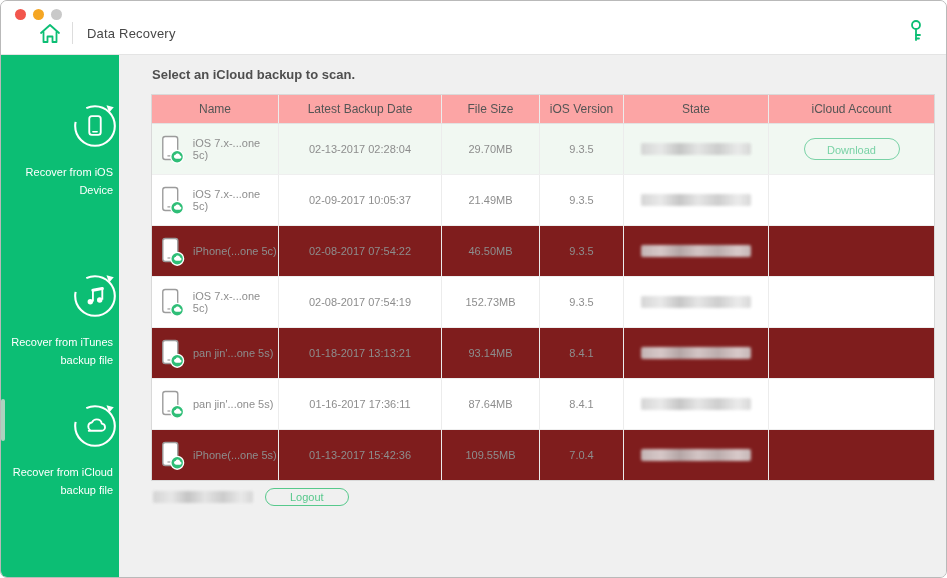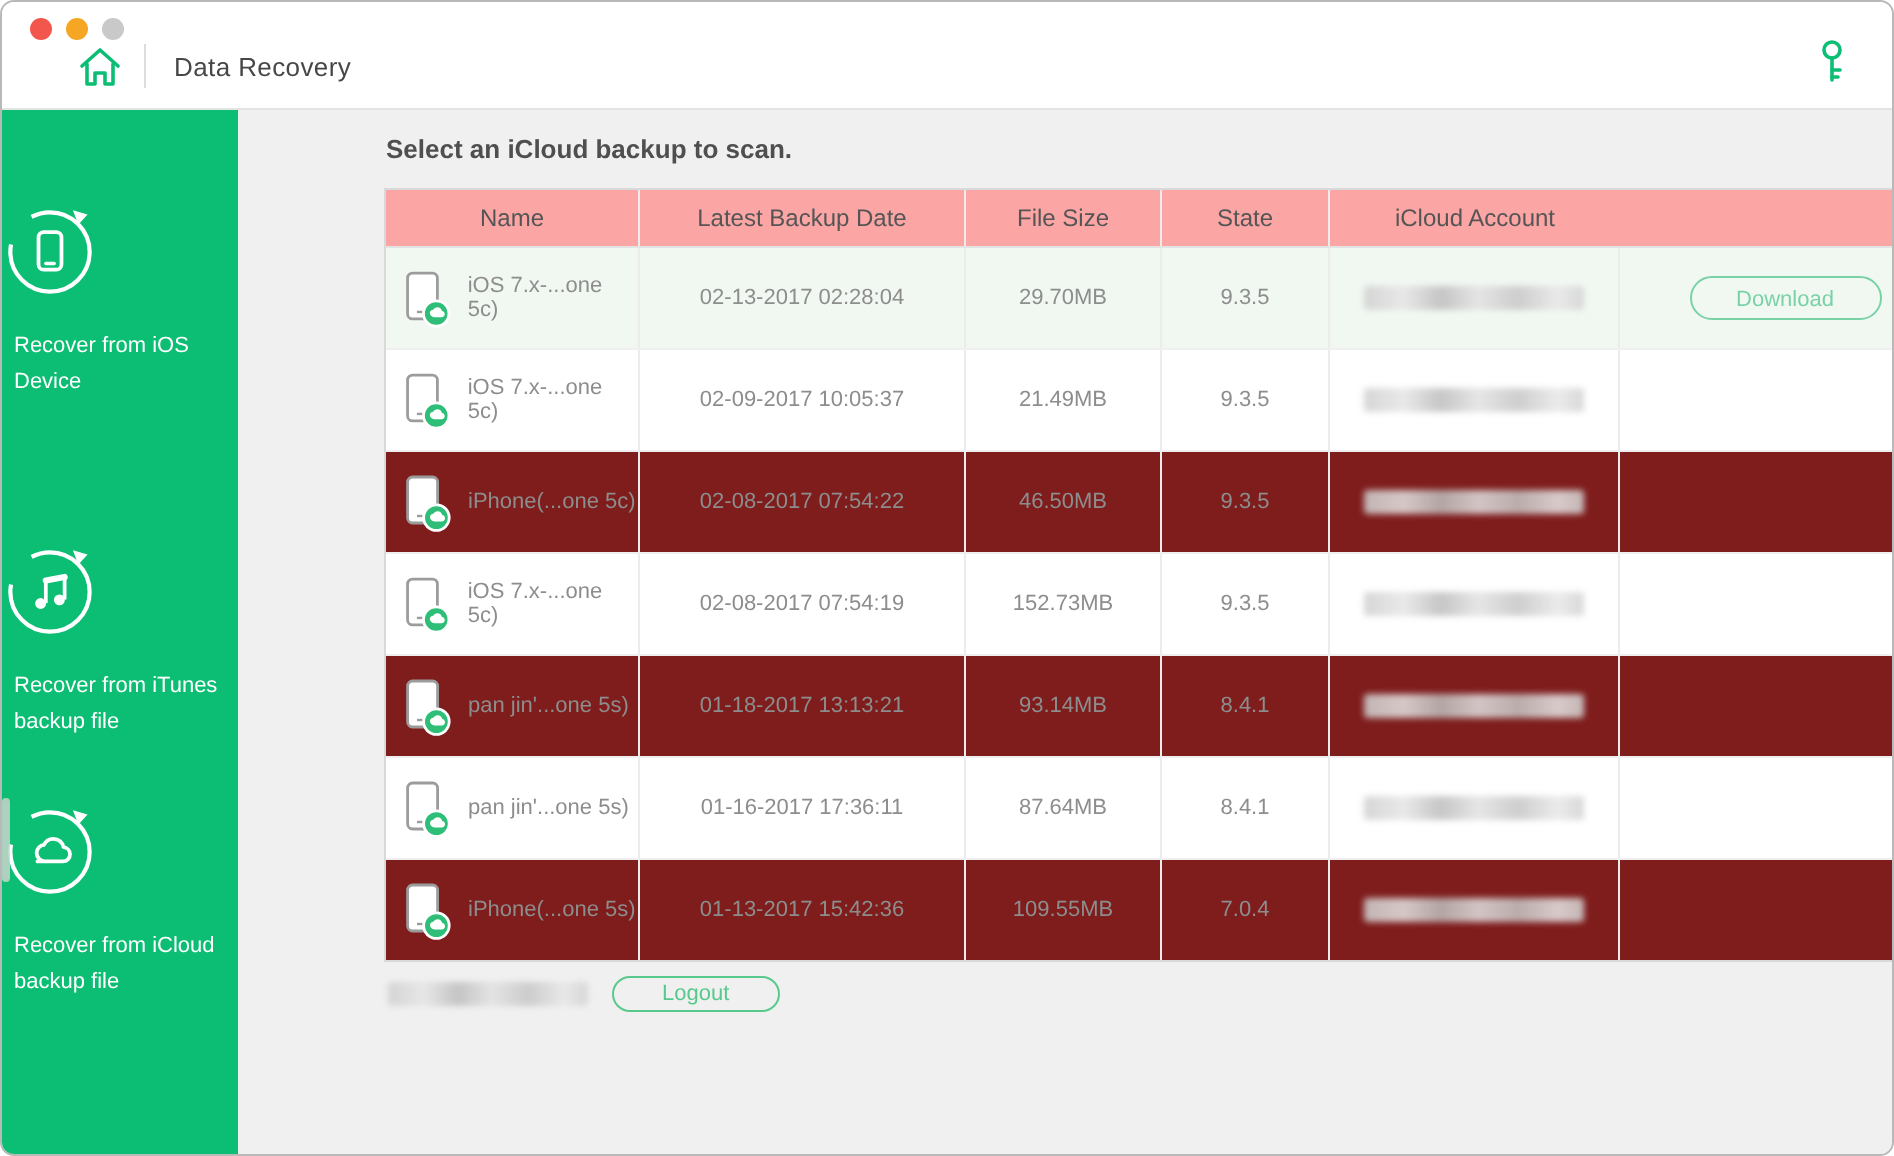--- a/index.html
+++ b/index.html
@@ -12,30 +12,30 @@
   .light.red{background:#f2564d;}
   .light.yellow{background:#f5a623;}
   .light.gray{background:#c9c9c9;}
   .home-btn{position:absolute;left:36px;top:20px;width:26px;height:26px;cursor:pointer;}
   .hdr-divider{position:absolute;left:71px;top:21px;width:1px;height:22px;background:#ddd;}
   .hdr-title{position:absolute;left:86px;top:25px;font-size:13px;color:#474747;letter-spacing:.2px;}
   .key-btn{position:absolute;right:22px;top:18px;width:16px;height:24px;cursor:pointer;}
 
   
   .sidebar{position:absolute;top:53px;left:0;width:118px;bottom:0;background:#0cbe74;z-index:2;}
-  .side-item{position:absolute;left:0;width:118px;text-align:left;cursor:pointer;color:#fff;}
+  .side-item{position:absolute;left:0;width:118px;text-align:right;cursor:pointer;color:#fff;}
   .side-item .circle-icon{display:inline-block;}
   .side-label{margin-top:9px;font-size:11px;line-height:1.65;padding:0 6px;color:#fff;}
   #side-item-0{top:48px;}
   #side-item-1{top:218px;}
   #side-item-2{top:348px;}
   .side-scroll-thumb{position:absolute;left:0;top:345px;width:4px;height:42px;background:#c9d6cd;border-radius:2px;opacity:.85;}
 
   
-  .main{position:absolute;left:118px;top:53px;right:0;bottom:0;background:#f0f0f0;margin-left:41px;}
+  .main{position:absolute;left:118px;top:53px;right:0;bottom:0;background:#f0f0f0;}
   .main-heading{position:absolute;left:33px;top:13px;font-size:13px;font-weight:600;color:#4f4f4f;}
 
   .table{position:absolute;left:32px;top:40px;width:782px;background:#fff;border:1px solid #d9d9d9;}
   .trow{display:grid;grid-template-columns:127px 163px 98px 84px 145px 165px;align-items:center;}
   .thead{height:28px;background:#fca5a5;border-bottom:1px solid #e3e3e3;color:#555;font-size:12px;}
   .thead .cell{font-weight:400;}
   .cell{height:100%;display:flex;align-items:center;justify-content:center;border-right:1px solid #ececec;box-sizing:border-box;}
   .cell:last-child{border-right:none;}
   .row{height:50px;font-size:11px;color:#8d8d8d;border-bottom:1px solid #efefef;background:#fff;cursor:pointer;}
   .row:last-child{border-bottom:none;}
@@ -128,20 +128,21 @@
   </div>
 
   <div class="main">
     <div class="main-heading">Select an iCloud backup to scan.</div>
 
     <div class="table">
       <div class="trow thead">
         <div class="cell">Name</div>
         <div class="cell">Latest Backup Date</div>
         <div class="cell">File Size</div>
+        <div class="cell">iOS Version</div>
         <div class="cell">State</div>
         <div class="cell">iCloud Account</div>
       </div>
       <div>
           <div class="trow row selected">
     <div class="cell name-cell">
       <svg width="26" height="30" viewBox="0 0 26 30">
         <rect x="3.8" y="2.5" width="15" height="23" rx="2.5" fill="#fff" stroke="#9c9c9c" stroke-width="1.4"></rect>
         <line x1="8.5" y1="22" x2="14" y2="22" stroke="#9c9c9c" stroke-width="1.2"></line>
         <circle cx="18.2" cy="22.8" r="6.4" fill="#2fbe77" stroke="#fff" stroke-width="1.4"></circle>

